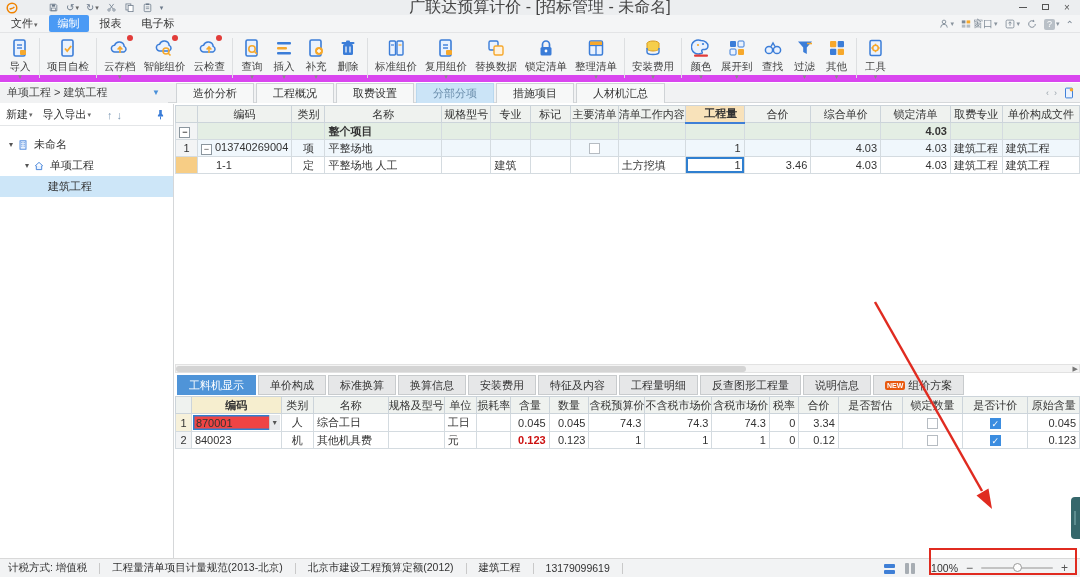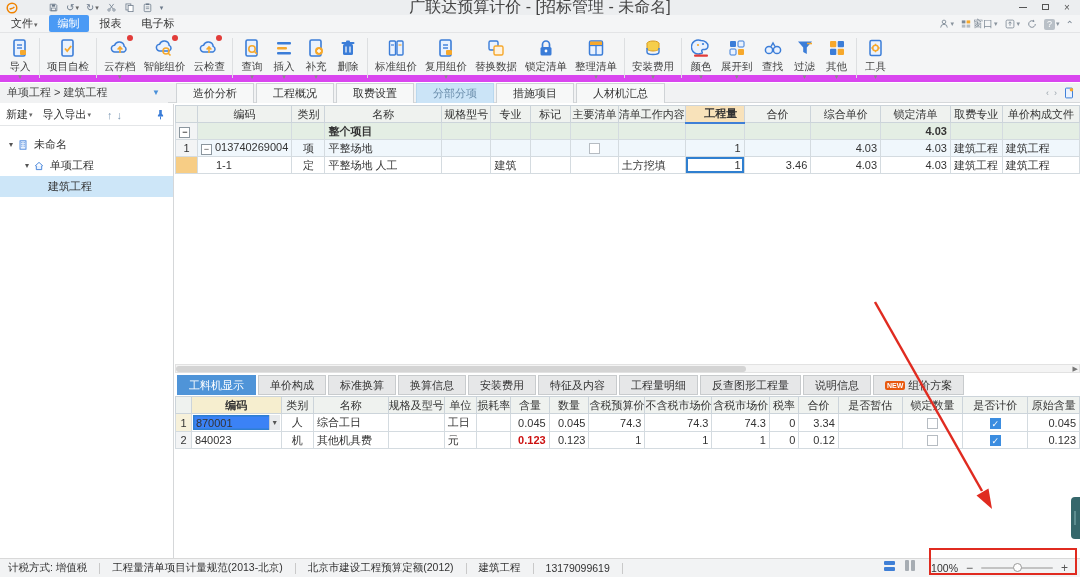--- a/index.html
+++ b/index.html
@@ -73,39 +73,39 @@
   .row-item td { background:#f0f7fc; }
   .row-def td { background:#fff; }
   .num.cur { background:#f7cd85; }
   th.hl { background:#f8e2ba; font-weight:bold; border-bottom:2px solid #3f7fd6;padding-left:12px; }
   th.hlb { background:#f6eecf; font-weight:bold; }
   .sel-cell { box-shadow:inset 0 0 0 2px #2f7fd0; }
   .expander { display:inline-block; width:11px; height:11px; border:1px solid #8b969e; background:#fff; font-size:9px; line-height:9px; text-align:center; color:#444; vertical-align:-1px; margin-right:3px; }
   .cbx { display:inline-block; width:11px; height:11px; border:1px solid #b6bcc2; background:#fff; vertical-align:middle; }
   .cbx.on { background:#3c8de0; border-color:#3c8de0; color:#fff; font-size:9px; line-height:11px; text-align:center; }
   .red { color:#cc1111; font-weight:bold; }
-  .combo { position:relative; display:flex; align-items:center; height:15px; box-shadow:inset 0 0 0 1.5px #2f7fd0; background:#3b82f6; padding-right:12px; }
+  .combo { position:relative; display:flex; align-items:center; height:15px; box-shadow:inset 0 0 0 1.5px #2f7fd0; background:#ef4444; padding-right:12px; }
   .combo .dd { position:absolute; right:0; top:0; width:11px; height:100%; background:#e8eaec; border-left:1px solid #c9ced2; font-size:7px; color:#555; display:flex; align-items:center; justify-content:center; }
 
   
   .hscroll { position:absolute; left:0; top:260px; width:905px; height:9px; background:#f4f4f4; border:1px solid #e2e2e2; }
   .hthumb { position:absolute; left:0; top:1px; width:570px; height:6px; background:#d4d4d4; border-radius:3px; }
   .harrow { position:absolute; right:1px; top:0; font-size:7px; color:#777; line-height:8px; }
 
   
   .btabs { position:absolute; left:2px; top:271px; display:flex; height:20px; }
   .btab { padding:2px 11px; display:flex; align-items:center; gap:3px; background:#e6e7e8; border:1px solid #c8cbcd; color:#333; margin-right:2px; }
   .btab.active { background:#4f94d8; border-color:#4f94d8; color:#fff; }
   .newbadge { background:#e8590f; color:#fff; font-size:7px; padding:0 2px; border-radius:2px; line-height:9px; font-weight:bold; }
 
   
   .statusbar { position:absolute; left:0; top:558px; width:1080px; height:19px; background:#f2f3f4; border-top:1px solid #d9d9d9; display:flex; align-items:center; font-size:10.5px; color:#333; }
   .sb-item { padding:0 12px; white-space:nowrap; }
   .sb-sep { width:1px; height:11px; background:#c9c9c9; }
-  .sb-right { position:absolute; right:4px; top:0; height:18px; display:flex; gap:7px; }
+  .sb-right { position:absolute; right:4px; top:0; height:18px; display:flex; align-items:center; gap:7px; }
   .zoomctl { display:flex; align-items:center; gap:8px; padding:0 8px; height:18px; }
   .ztrack { position:relative; width:72px; height:2px; background:#c3c3c3; border-radius:1px; }
   .zknob { position:absolute; left:32px; top:-4px; width:9px; height:9px; border-radius:50%; background:#fdfdfd; border:1px solid #9a9a9a; }
   .zsign { font-size:12px; color:#555; line-height:12px; }
 
   
   .overlay { position:absolute; left:0; top:0; width:1080px; height:577px; pointer-events:none; }
   .redbox { position:absolute; left:929px; top:548px; width:148px; height:27px; border:2px solid #e02b20; }
   .tealhandle { position:absolute; left:1071px; top:497px; width:9px; height:42px; background:#35676b; border-radius:4px 0 0 4px; }
   .tealhandle:after { content:""; position:absolute; left:3px; top:14px; width:2px; height:14px; background:#5d8d90; }

